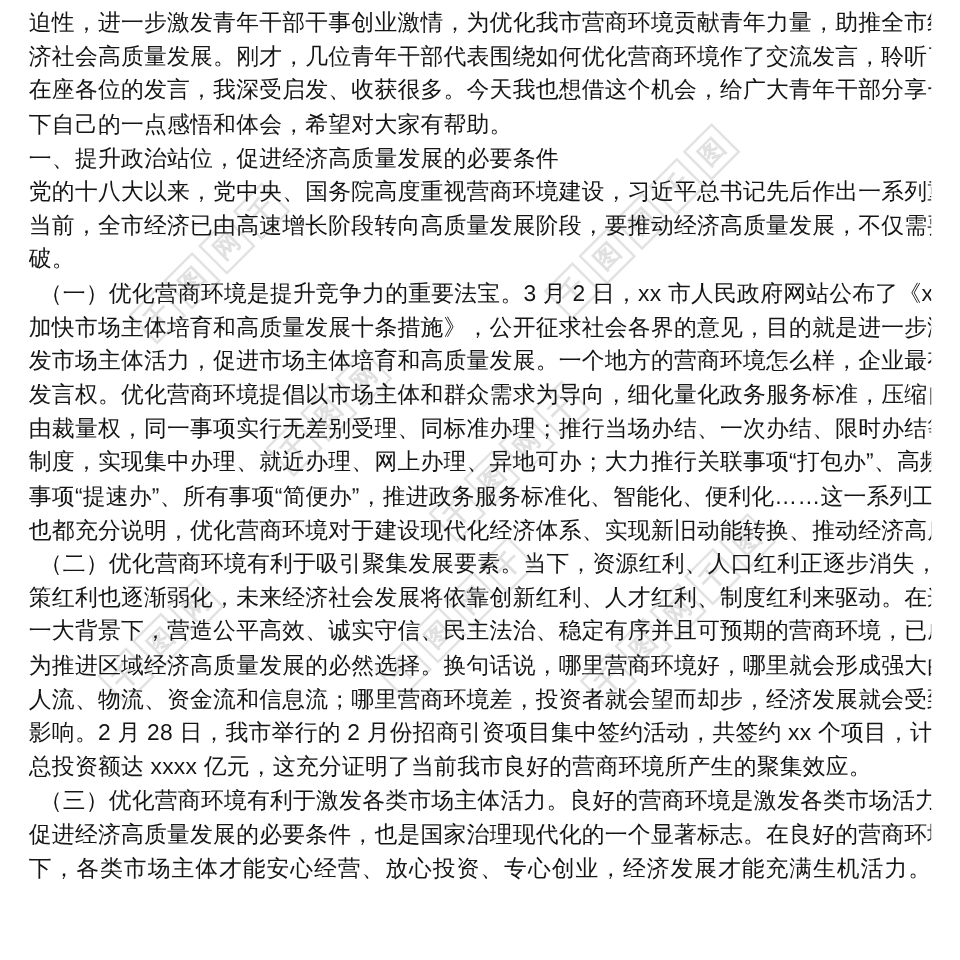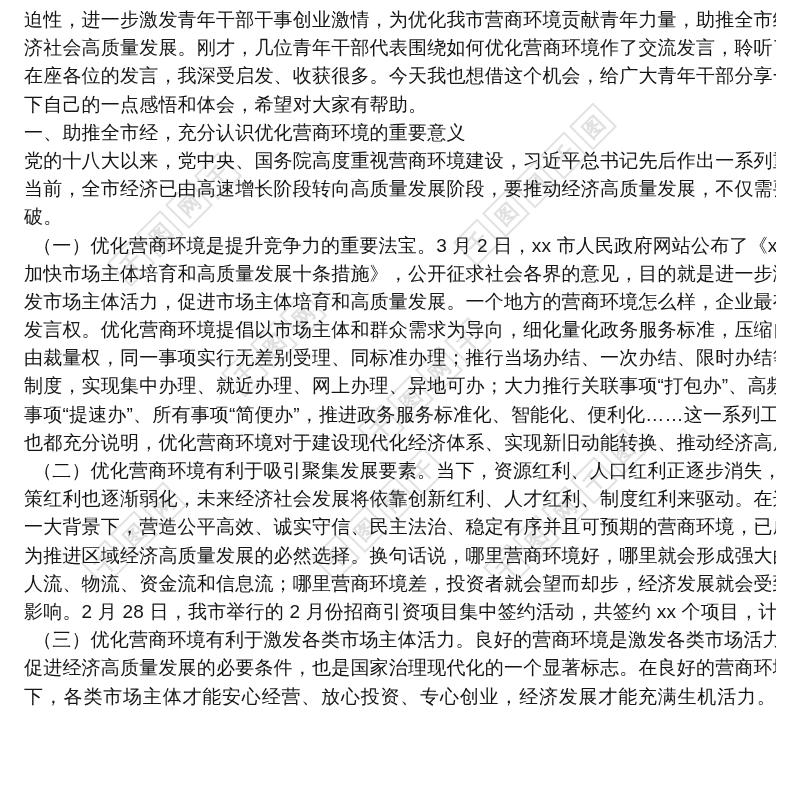--- a/index.html
+++ b/index.html
@@ -113,34 +113,35 @@
       <div class="wm-cell">千</div>
       <div class="wm-cell">图</div>
     </div>
   </div>
 
 <div id="page">
     <div class="line">迫性，进一步激发青年干部干事创业激情，为优化我市营商环境贡献青年力量，助推全市经</div>
     <div class="line">济社会高质量发展。刚才，几位青年干部代表围绕如何优化营商环境作了交流发言，聆听了</div>
     <div class="line">在座各位的发言，我深受启发、收获很多。今天我也想借这个机会，给广大青年干部分享一</div>
     <div class="line no-justify">下自己的一点感悟和体会，希望对大家有帮助。</div>
-    <div class="line no-justify">一、助推全市经，充分认识优化营商环境的重要意义</div>
+    <div class="line no-justify">一、提升政治站位，促进经济高质量发展的必要条件</div>
     <div class="line">党的十八大以来，党中央、国务院高度重视营商环境建设，习近平总书记先后作出一系列重</div>
     <div class="line">当前，全市经济已由高速增长阶段转向高质量发展阶段，要推动经济高质量发展，不仅需要</div>
     <div class="line no-justify">破。</div>
     <div class="line indent">（一）优化营商环境是提升竞争力的重要法宝。3 月 2 日，xx 市人民政府网站公布了《xx 市</div>
     <div class="line">加快市场主体培育和高质量发展十条措施》，公开征求社会各界的意见，目的就是进一步激</div>
     <div class="line">发市场主体活力，促进市场主体培育和高质量发展。一个地方的营商环境怎么样，企业最有</div>
     <div class="line">发言权。优化营商环境提倡以市场主体和群众需求为导向，细化量化政务服务标准，压缩自</div>
     <div class="line">由裁量权，同一事项实行无差别受理、同标准办理；推行当场办结、一次办结、限时办结等</div>
     <div class="line">制度，实现集中办理、就近办理、网上办理、异地可办；大力推行关联事项“打包办”、高频</div>
     <div class="line">事项“提速办”、所有事项“简便办”，推进政务服务标准化、智能化、便利化……这一系列工作，</div>
     <div class="line">也都充分说明，优化营商环境对于建设现代化经济体系、实现新旧动能转换、推动经济高质</div>
     <div class="line indent">（二）优化营商环境有利于吸引聚集发展要素。当下，资源红利、人口红利正逐步消失，政</div>
     <div class="line">策红利也逐渐弱化，未来经济社会发展将依靠创新红利、人才红利、制度红利来驱动。在这</div>
     <div class="line">一大背景下，营造公平高效、诚实守信、民主法治、稳定有序并且可预期的营商环境，已成</div>
     <div class="line">为推进区域经济高质量发展的必然选择。换句话说，哪里营商环境好，哪里就会形成强大的</div>
     <div class="line">人流、物流、资金流和信息流；哪里营商环境差，投资者就会望而却步，经济发展就会受到</div>
     <div class="line">影响。2 月 28 日，我市举行的 2 月份招商引资项目集中签约活动，共签约 xx 个项目，计划</div>
+    <div class="line no-justify">总投资额达 xxxx 亿元，这充分证明了当前我市良好的营商环境所产生的聚集效应。</div>
     <div class="line indent">（三）优化营商环境有利于激发各类市场主体活力。良好的营商环境是激发各类市场活力、</div>
     <div class="line">促进经济高质量发展的必要条件，也是国家治理现代化的一个显著标志。在良好的营商环境</div>
     <div class="line">下，各类市场主体才能安心经营、放心投资、专心创业，经济发展才能充满生机活力。</div>
   </div>
 
 </body></html>

